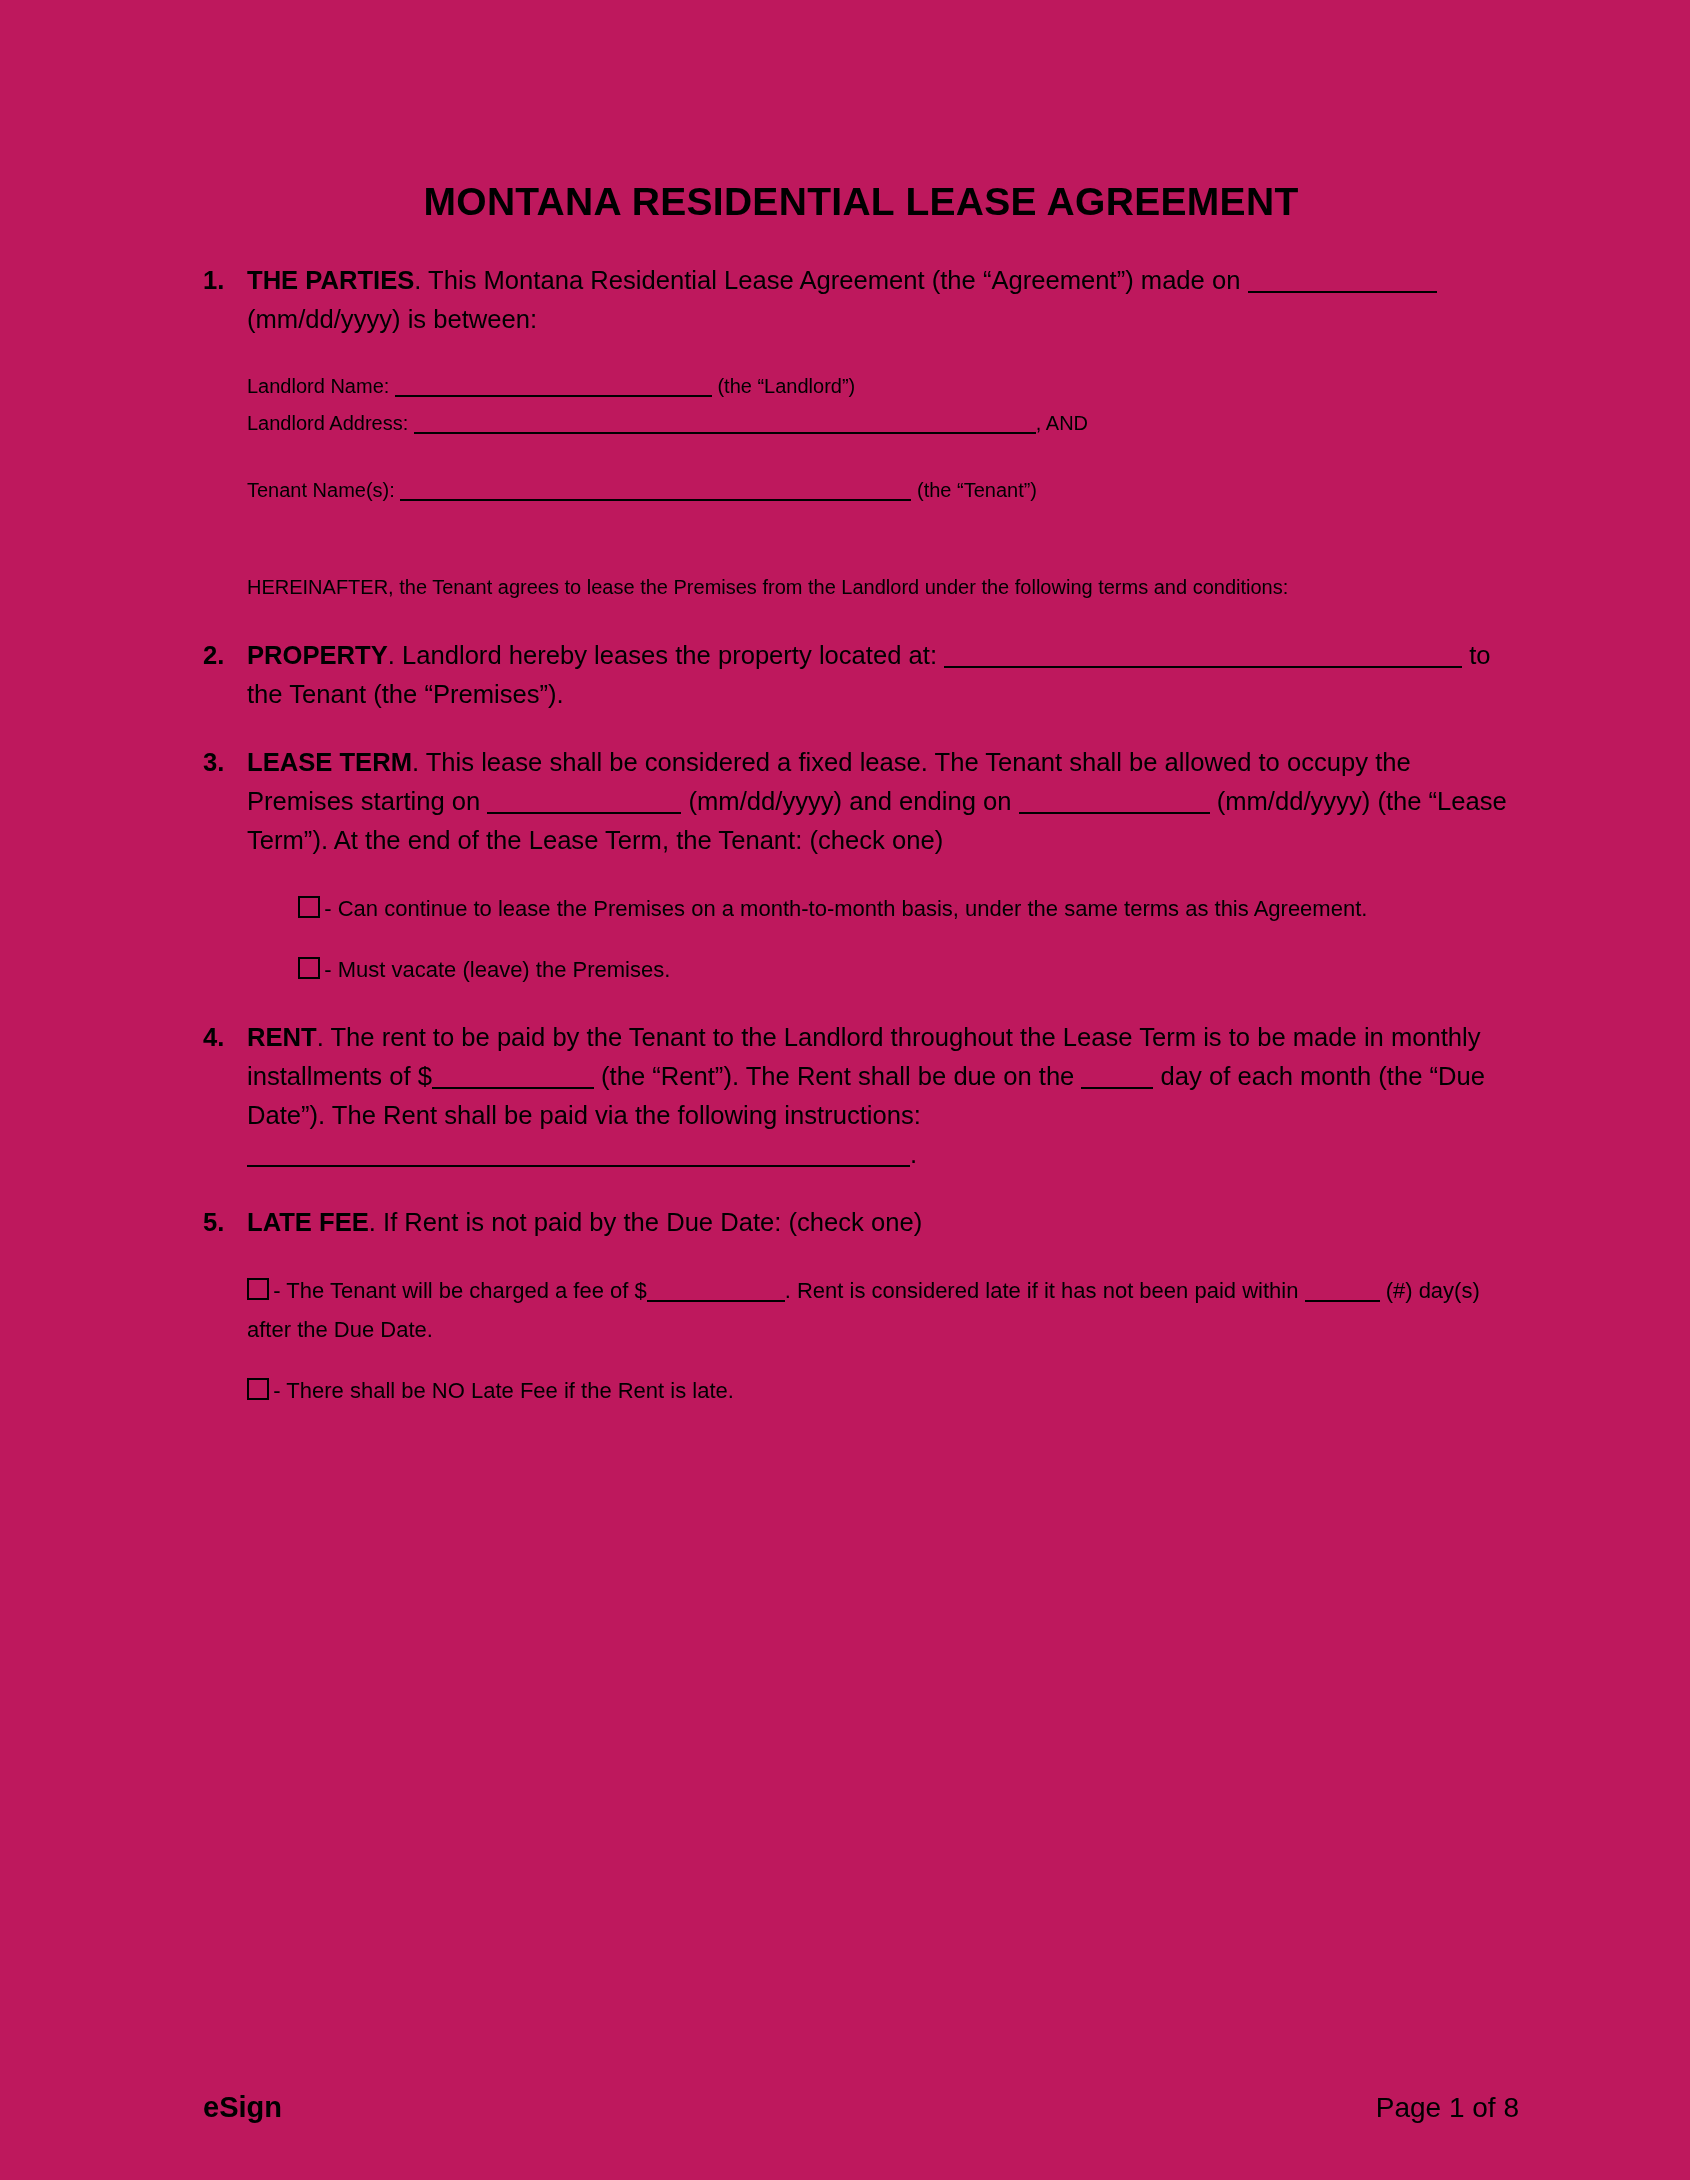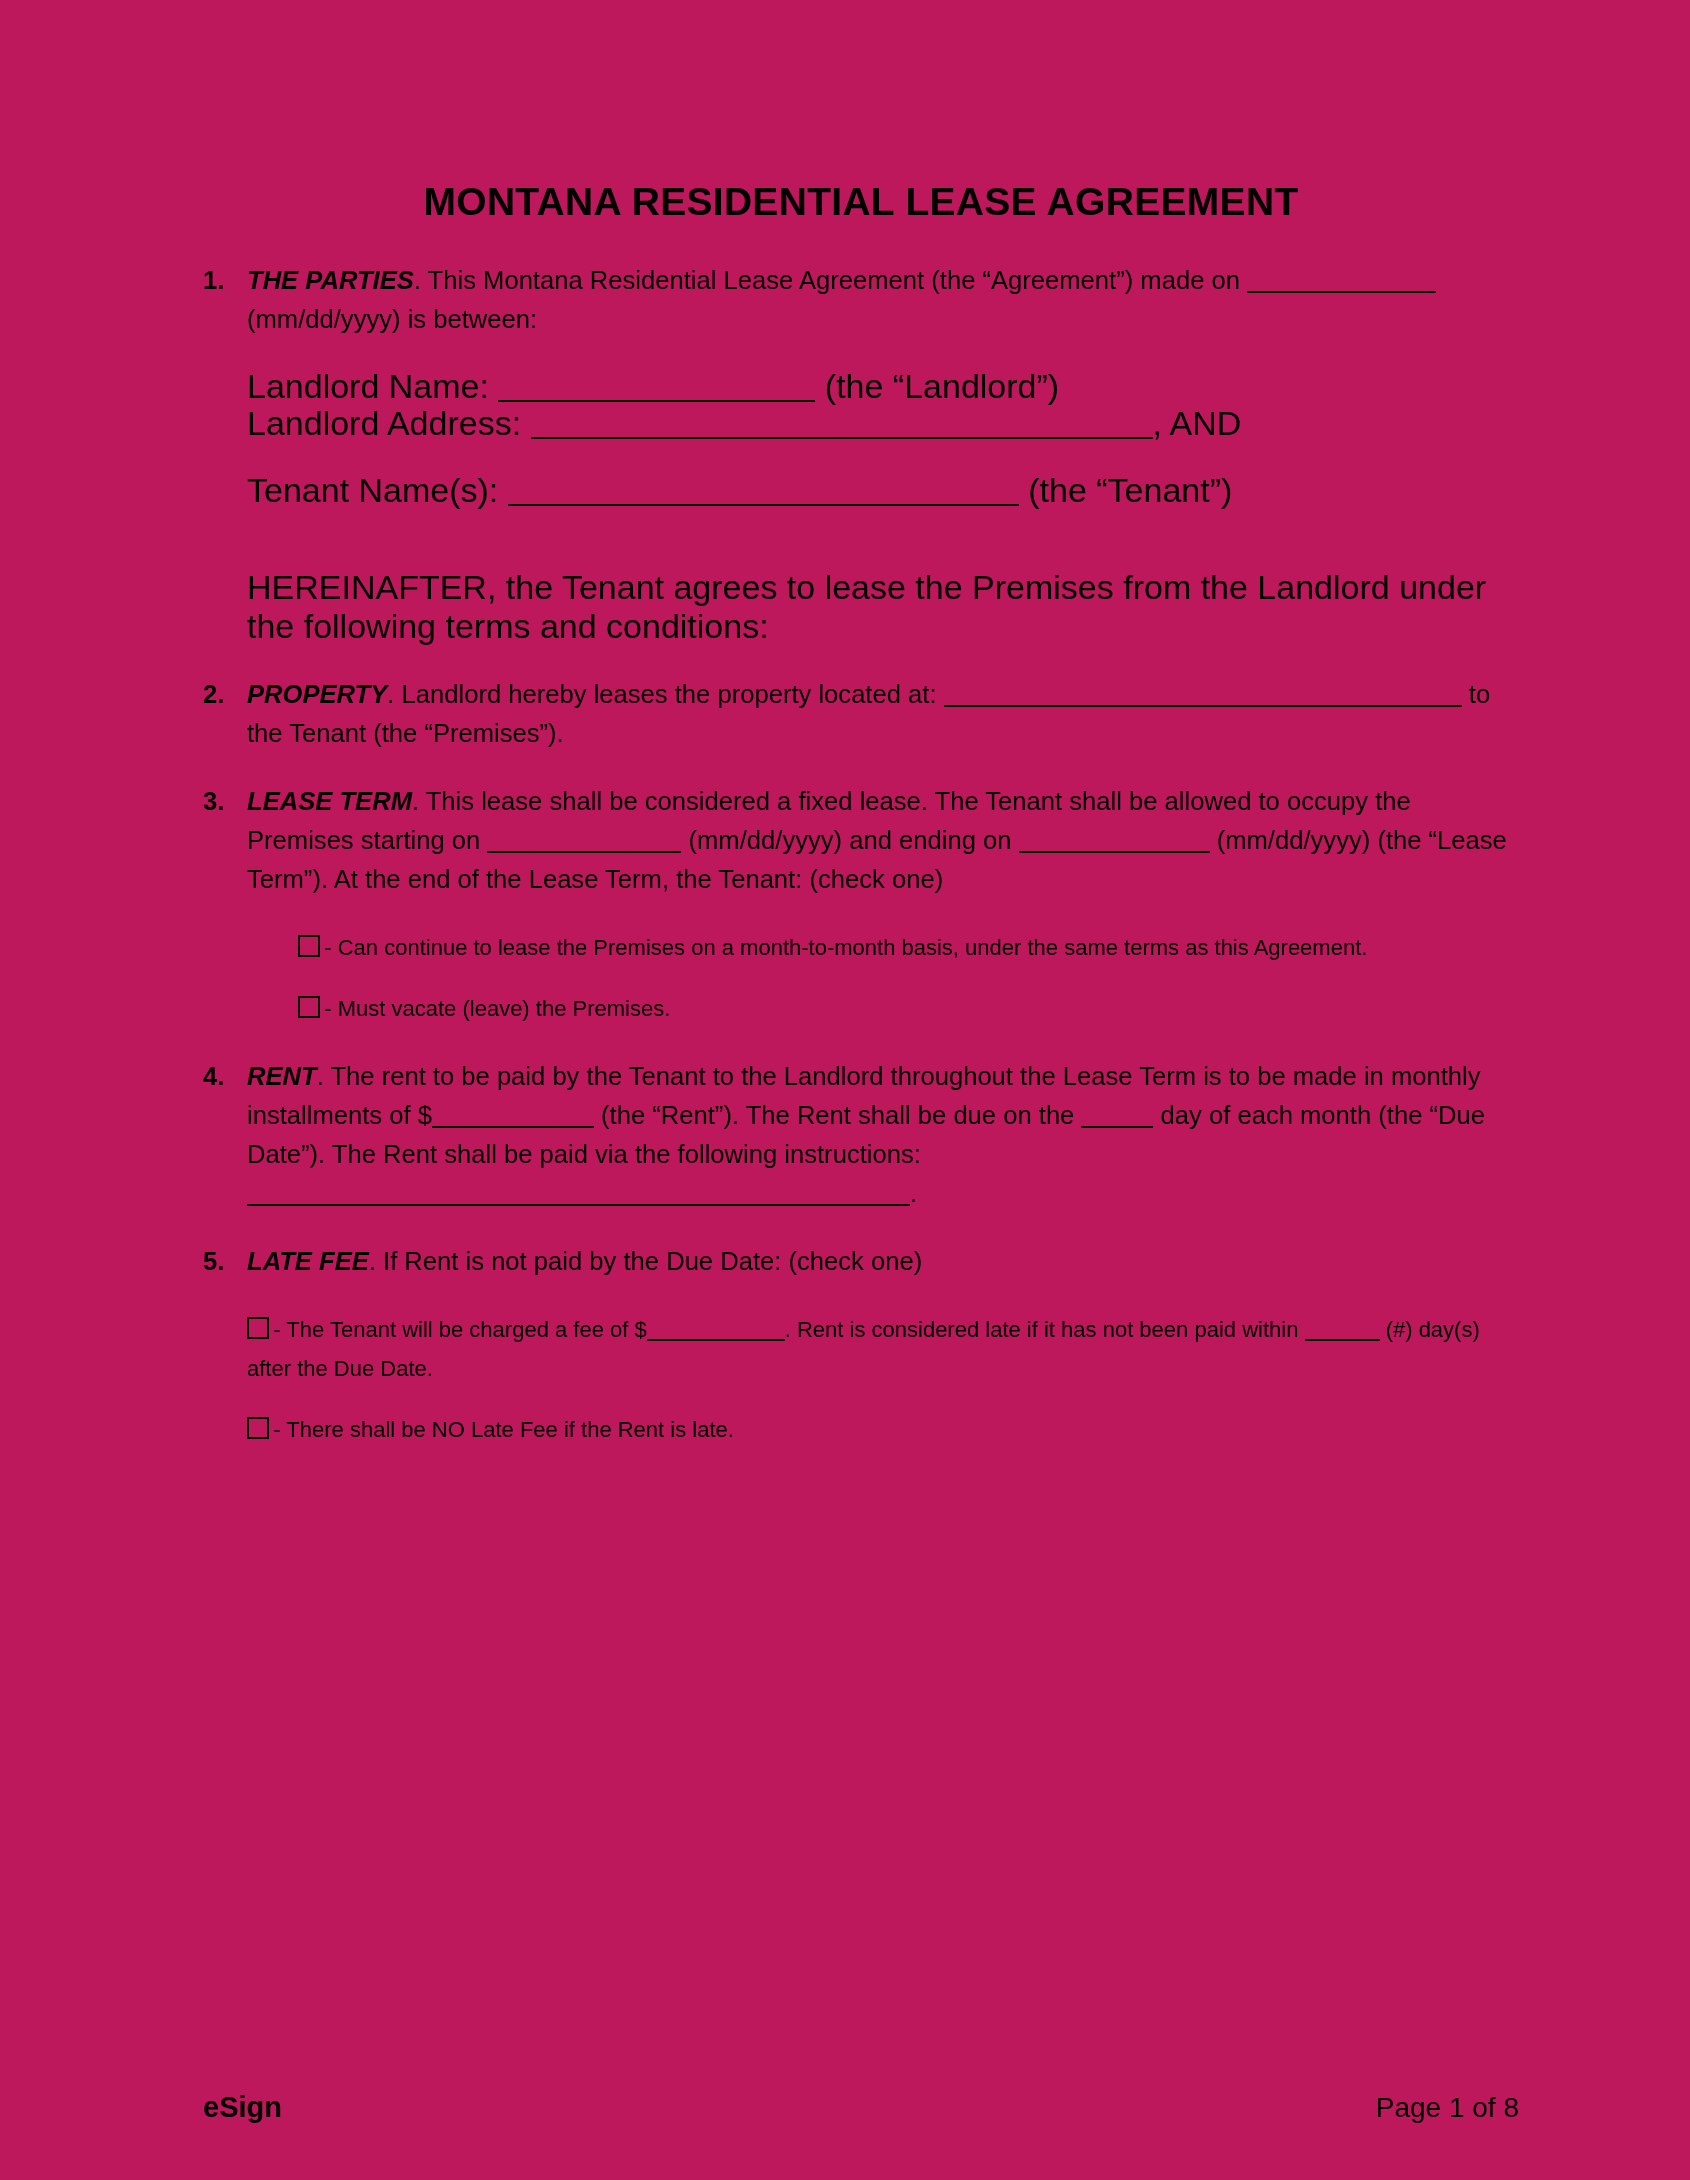--- a/index.html
+++ b/index.html
@@ -49,24 +49,23 @@
   }
   .section .num {
     position: absolute;
     left: 0;
     top: 0;
     font-weight: bold;
     font-size: 25.6px;
   }
   .sec-title {
     font-weight: bold;
-    font-style: italic;
   }
   .para {
-    font-size: 34px;
+    font-size: 20px;
     line-height: 39px;
     padding-left: 44px;
   }
   .tight {
     line-height: 37px;
   }
   .gap-s  { height: 22px; }
   .gap-m  { height: 29px; }
   .gap-l  { height: 37px; }
 

